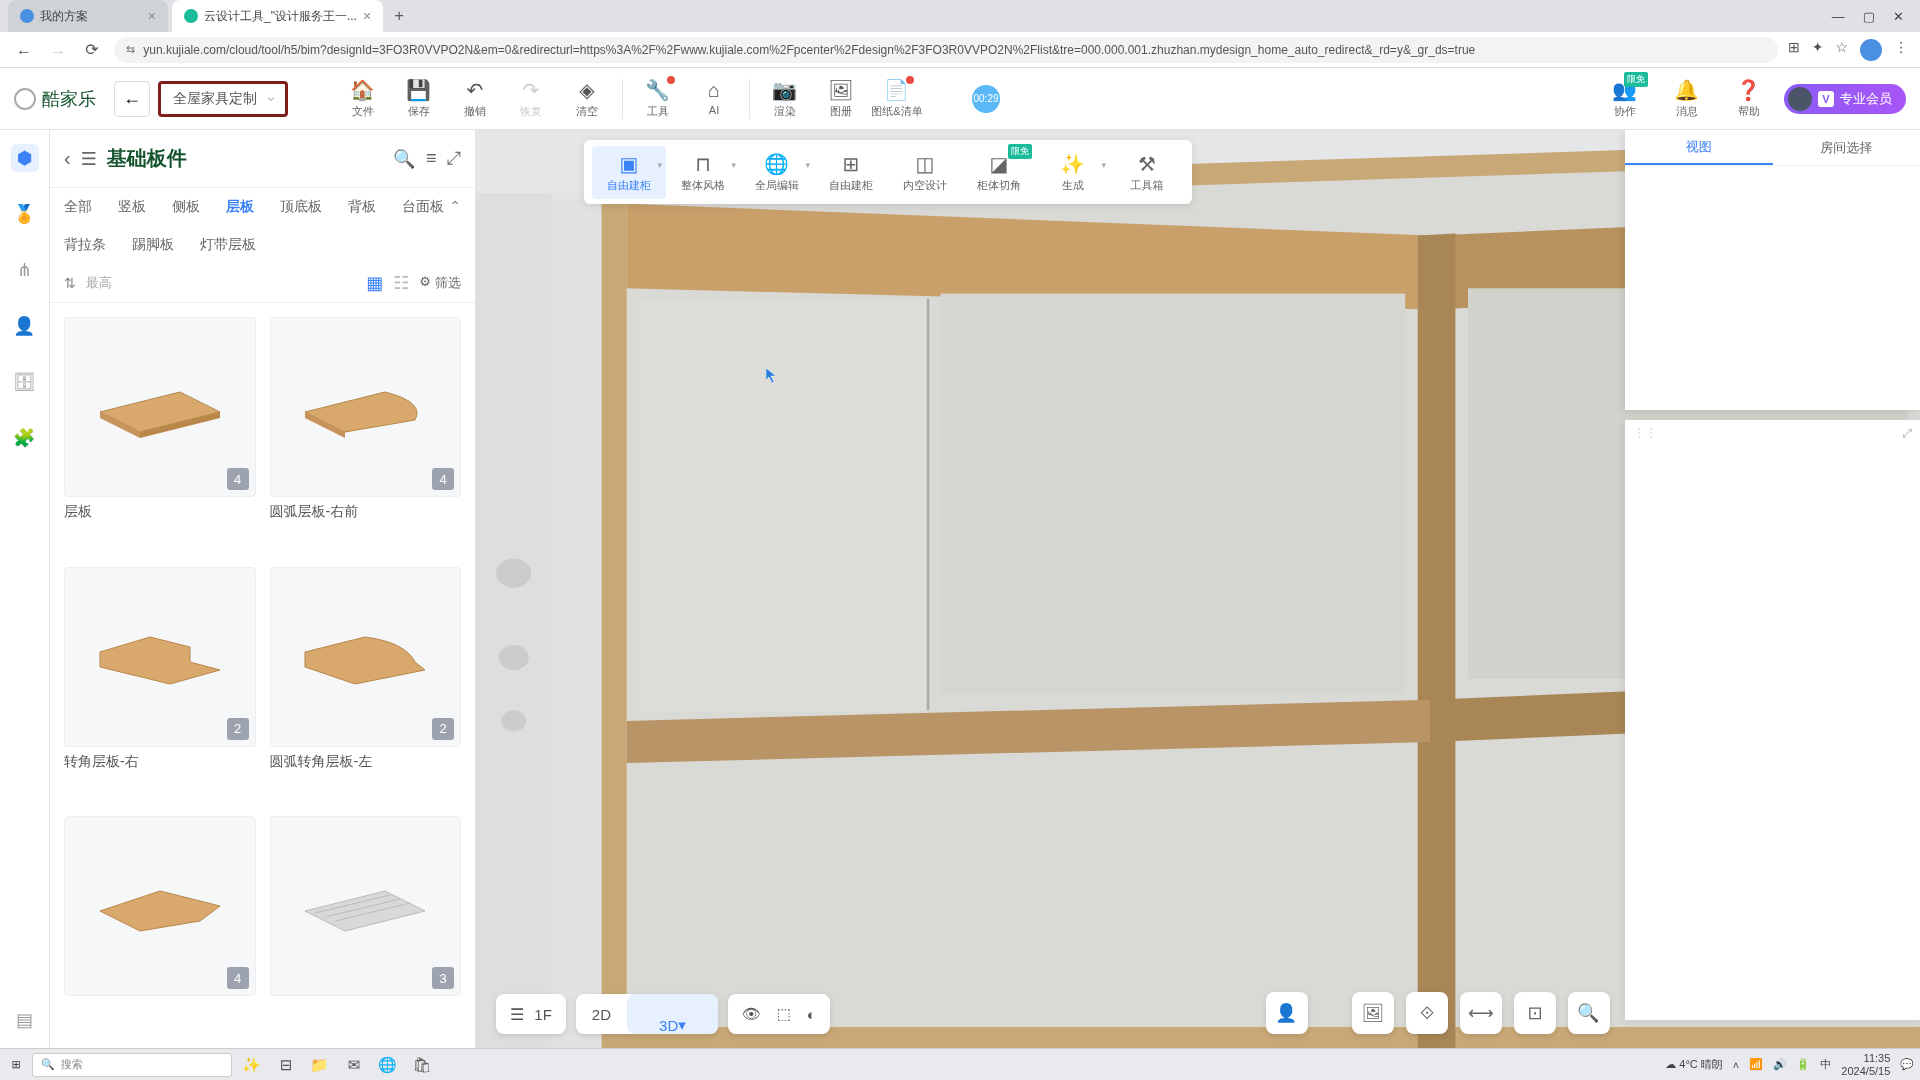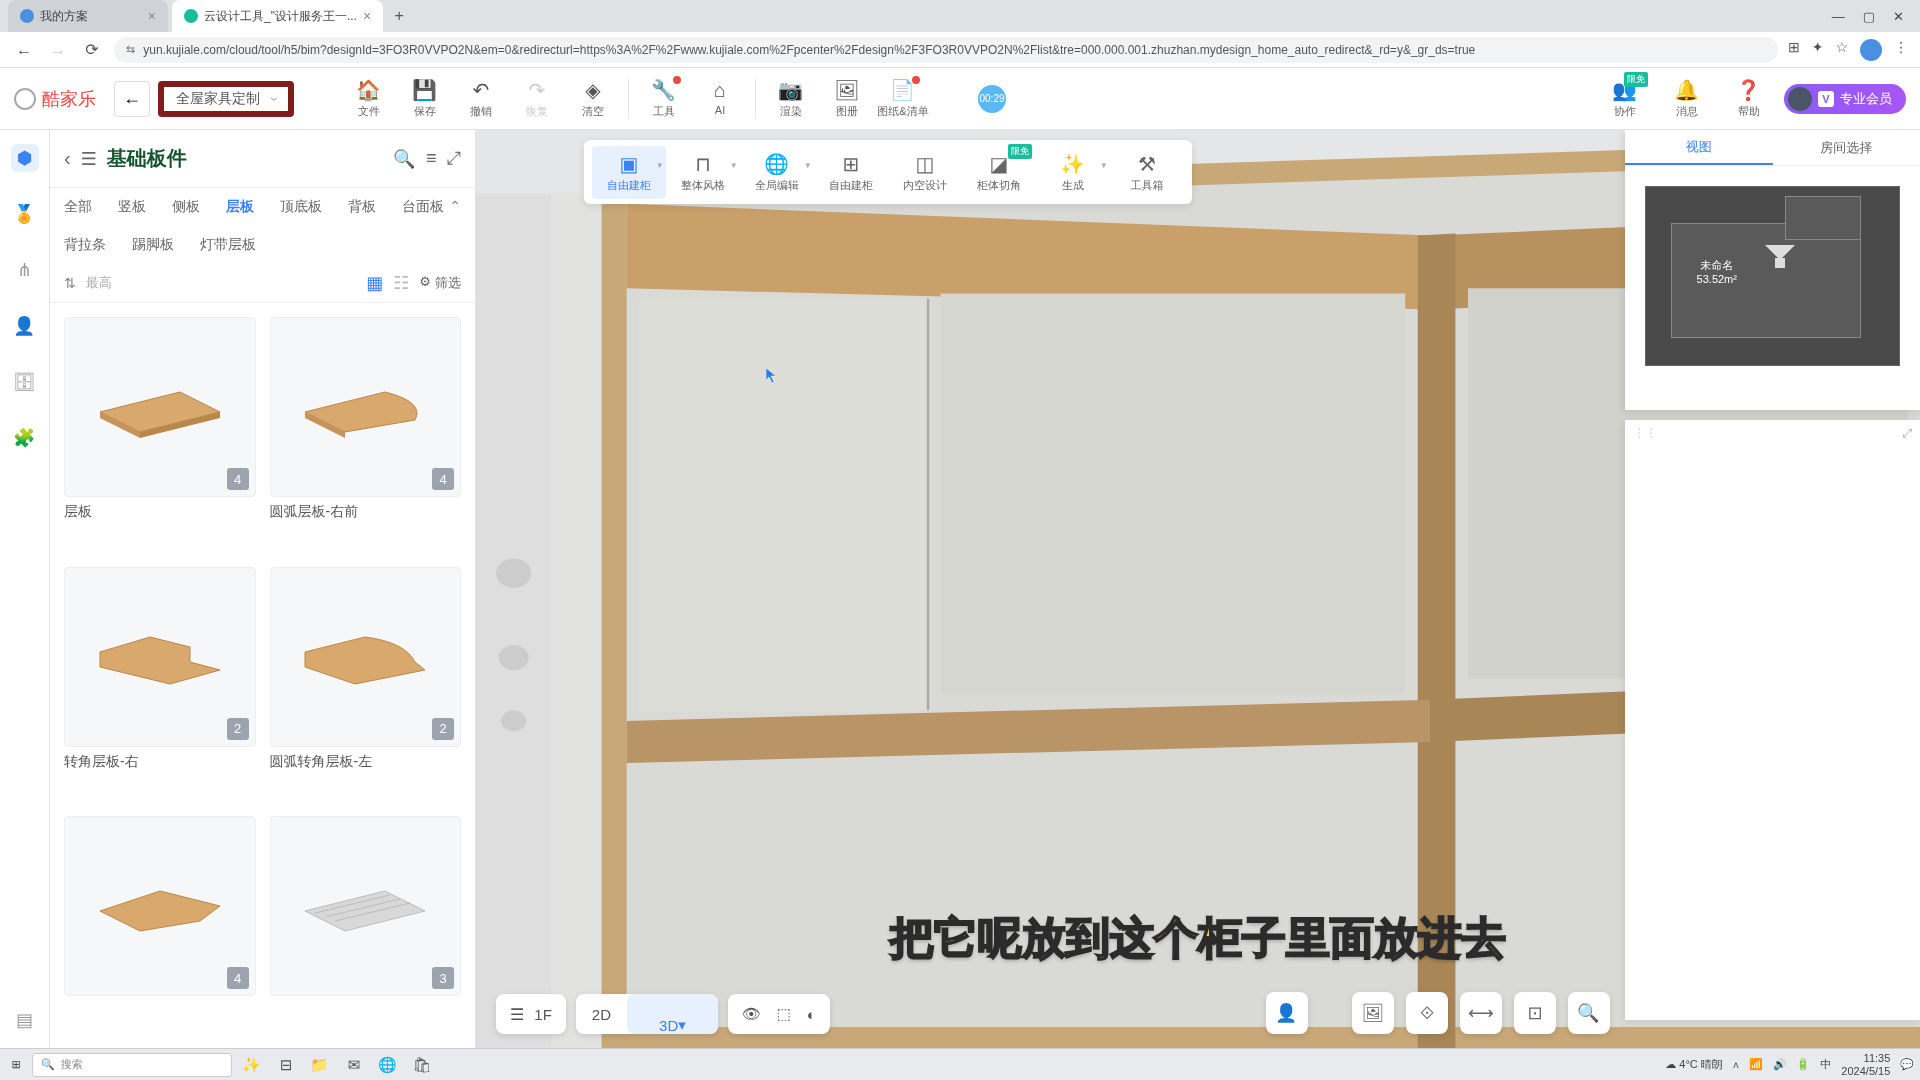--- a/index.html
+++ b/index.html
@@ -15,24 +15,24 @@
 .window-controls { margin-left: auto; display: flex; gap: 18px; color: #444; font-size: 13px; padding-right: 8px; }
 
 .addr-bar { height: 36px; background: #fff; border-bottom: 1px solid #ddd; display: flex; align-items: center; padding: 0 12px; gap: 10px; }
 .nav-btn { width: 24px; height: 24px; display: flex; align-items: center; justify-content: center; color: #555; font-size: 16px; }
 .url-box { flex: 1; height: 26px; background: #f1f3f4; border-radius: 14px; display: flex; align-items: center; padding: 0 12px; font-size: 12px; color: #555; gap: 8px; }
 .lock-icon { font-size: 11px; color: #777; }
 .addr-icons { display: flex; gap: 12px; color: #555; font-size: 14px; }
 
 
 .app-bar { height: 62px; background: #fff; border-bottom: 1px solid #e2e2e2; display: flex; align-items: center; padding: 0 14px; gap: 8px; }
-.logo { display: flex; align-items: center; gap: 6px; font-size: 18px; color: #ef4444; font-weight: 500; }
+.logo { display: flex; align-items: center; gap: 6px; font-size: 18px; color: #14532d; font-weight: 500; }
 .logo-icon { width: 22px; height: 22px; border: 2px solid #aaa; border-radius: 50%; position: relative; }
 .btn-back { width: 36px; height: 36px; border: 1px solid #ddd; border-radius: 4px; display: flex; align-items: center; justify-content: center; font-size: 18px; margin-left: 10px; }
-.dropdown-sel { height: 36px; border: 6px solid #7f1d1d; border-radius: 4px; padding: 0 28px 0 12px; display: flex; align-items: center; font-size: 14px; color: #555; position: relative; }
+.dropdown-sel { height: 36px; border: 3px solid #7f1d1d; border-radius: 4px; padding: 0 28px 0 12px; display: flex; align-items: center; font-size: 14px; color: #555; position: relative; }
 .dropdown-sel::after { content: "›"; position: absolute; right: 10px; transform: rotate(90deg); color: #aaa; }
 
 .tool-group { display: flex; gap: 2px; margin-left: 40px; }
 .tool-item { width: 54px; display: flex; flex-direction: column; align-items: center; gap: 2px; padding: 4px 0; cursor: pointer; position: relative; }
 .tool-item .ic { width: 24px; height: 24px; display: flex; align-items: center; justify-content: center; font-size: 20px; color: #555; }
 .tool-item .lbl { font-size: 11px; color: #666; }
 .tool-item.disabled .ic, .tool-item.disabled .lbl { color: #ccc; }
 .sep { width: 1px; height: 40px; background: #e5e5e5; margin: 0 6px; align-self: center; }
 .dot { position: absolute; top: 2px; right: 10px; width: 8px; height: 8px; background: #e74c3c; border-radius: 50%; }
 .badge-green { position: absolute; top: -2px; right: 4px; background: #1abc9c; color: #fff; font-size: 9px; padding: 1px 3px; border-radius: 2px; }
@@ -416,32 +416,20 @@
           <span class="ic">⚒</span>
           <span class="lbl">工具箱</span>
         </div>
     </div>
 
     <div class="minimap">
       <div class="mini-tabs">
         <div class="mt active">视图</div>
         <div class="mt">房间选择</div>
       </div>
-      <div class="mini-canvas">
-        <div class="mini-room" style="left:10%;top:20%;width:75%;height:65%"></div>
-        <div class="mini-room" style="left:55%;top:5%;width:30%;height:25%"></div>
-        <div class="mini-label" style="left:20%;top:40%">
-          <div>未命名</div>
-          <div>53.52m²</div>
-        </div>
-        <svg style="position:absolute;left:45%;top:30%;width:40px;height:40px">
-            <polygon points="20,20 5,5 35,5" fill="#ddd"></polygon>
-            <rect x="15" y="18" width="10" height="10" fill="#ddd"></rect>
-          </svg>
-      </div>
     </div>
 
     <div class="prop-panel">
       <span class="handle">⋮⋮</span>
       <span class="expand">⤢</span>
     </div>
 
     <div class="bottom-left">
       <div class="btn-pill">
           <span class="ic">☰</span>
@@ -461,21 +449,20 @@
     <div class="bottom-right">
       <div class="sq-btn">👤</div>
       <div style="width:20px"></div>
       <div class="sq-btn">🖼</div>
       <div class="sq-btn">⟐</div>
       <div class="sq-btn">⟷</div>
       <div class="sq-btn">⊡</div>
       <div class="sq-btn">🔍</div>
     </div>
 
-    <div class="subtitle">把它呢放到这个柜子里面放进去</div>
 
     <svg class="cursor" style="left:290px;top:238px" viewBox="0 0 12 16">
         <polygon points="0,0 0,12 3,9 6,15 8,14 5,8 10,8" fill="#2b7de1" stroke="#fff" stroke-width="0.5"></polygon>
       </svg>
   </div>
 </div>
 
 <div class="taskbar">
   <div class="start">⊞</div>
   <div class="search-box">

